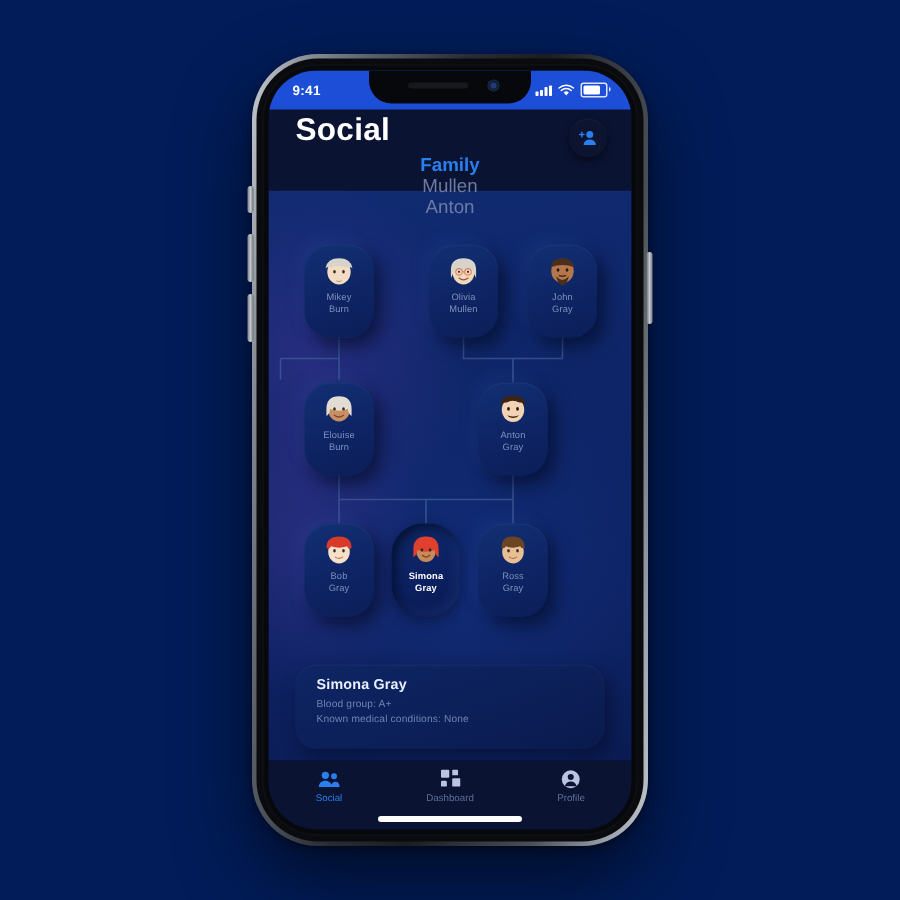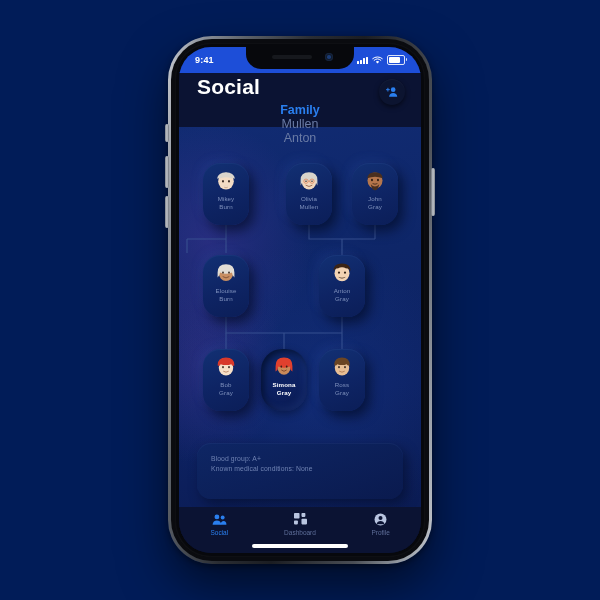--- a/index.html
+++ b/index.html
@@ -362,20 +362,21 @@
                 <path d="M16 29 q4 3 8 0" stroke="#A8714A" stroke-width="1.3" fill="none" stroke-linecap="round"></path>
               </svg>
             </div>
             <div class="pname">
               <span>Ross</span><br><span>Gray</span>
             </div>
           </div>
         </div>
 
         <div class="infocard">
+          <div class="info-name">Simona Gray</div>
           <div class="info-line">Blood group: A+</div>
           <div class="info-line">Known medical conditions: None</div>
         </div>
       </div>
 
       <div class="bottomnav">
         <div class="navitem active">
           <svg width="15" height="13" viewBox="0 0 26 20">
             <circle cx="8.5" cy="5.5" r="4.2" fill="#2A7FEF"></circle>
             <circle cx="18.5" cy="6.5" r="3.4" fill="#2A7FEF"></circle>

